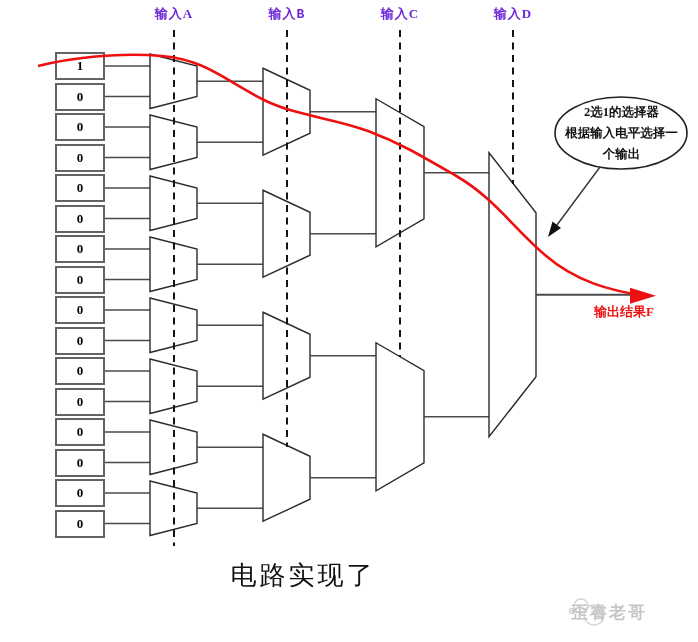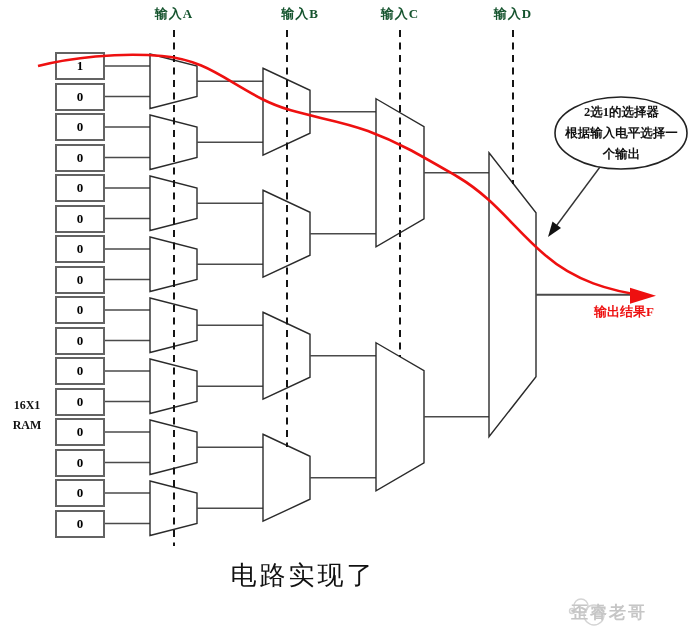--- a/index.html
+++ b/index.html
@@ -4,21 +4,21 @@
 <style>
   html,body{margin:0;padding:0;background:#fff}
   #app{position:relative;width:698px;height:642px;background:#fff;overflow:hidden;
        font-family:"Liberation Serif","DejaVu Serif",serif;color:#111}
   #base-svg,#top-svg{position:absolute;left:0;top:0;width:698px;height:642px}
   #top-svg{pointer-events:none}
   .cell{position:absolute;left:55px;width:50px;height:28px;box-sizing:border-box;
         border:2px solid #636363;background:#fff;text-align:center;
         font-weight:bold;font-size:13px;line-height:23px;color:#000}
   .input-label{position:absolute;top:5px;width:76px;text-align:center;
-        font-weight:bold;font-size:13px;color:#14532d;letter-spacing:1px}
+        font-weight:bold;font-size:13px;color:#6d28d9;letter-spacing:1px}
   #ram-label{position:absolute;left:2px;top:395px;width:50px;text-align:center;
         font-weight:bold;font-size:12px;line-height:20px}
   #annotation{position:absolute;left:553px;top:98px;width:137px;height:70px;
         display:flex;flex-direction:column;justify-content:center;text-align:center;
         font-weight:bold;font-size:12.5px;line-height:21px}
   #output-label{position:absolute;left:581px;top:266px;width:86px;text-align:center;
         font-weight:bold;font-size:13px}
   #caption{position:absolute;left:153px;top:560px;width:300px;text-align:center}
   #caption .l1{font-size:26px;letter-spacing:3px;line-height:32px}
   #caption .l2{font-size:27px;line-height:32px}
@@ -101,29 +101,25 @@
       <div class="cell" style="top: 326.5px;">0</div>
       <div class="cell" style="top: 357px;">0</div>
       <div class="cell" style="top: 387.5px;">0</div>
       <div class="cell" style="top: 418px;">0</div>
       <div class="cell" style="top: 448.5px;">0</div>
       <div class="cell" style="top: 479px;">0</div>
       <div class="cell" style="top: 509.5px;">0</div>
     </div>
   <div id="input-labels">
       <div class="input-label" style="left: 136px;">输入A</div>
-      <div class="input-label" style="left: 262px;">输入B</div>
+      <div class="input-label" style="left: 249px; font-family: Liberation Mono, monospace;">输入B</div>
       <div class="input-label" style="left: 362px;">输入C</div>
       <div class="input-label" style="left: 475px;">输入D</div>
     </div>
 
-  <div id="ram-label">
-    <div>16X1</div>
-    <div>RAM</div>
-  </div>
 
   <div id="annotation">
     <div>2选1的选择器</div>
     <div>根据输入电平选择一</div>
     <div>个输出</div>
   </div>
 
   <div id="output-label" style="color: rgb(238, 16, 16); margin-top: 37px;">输出结果F</div>
 
   <div id="caption">

